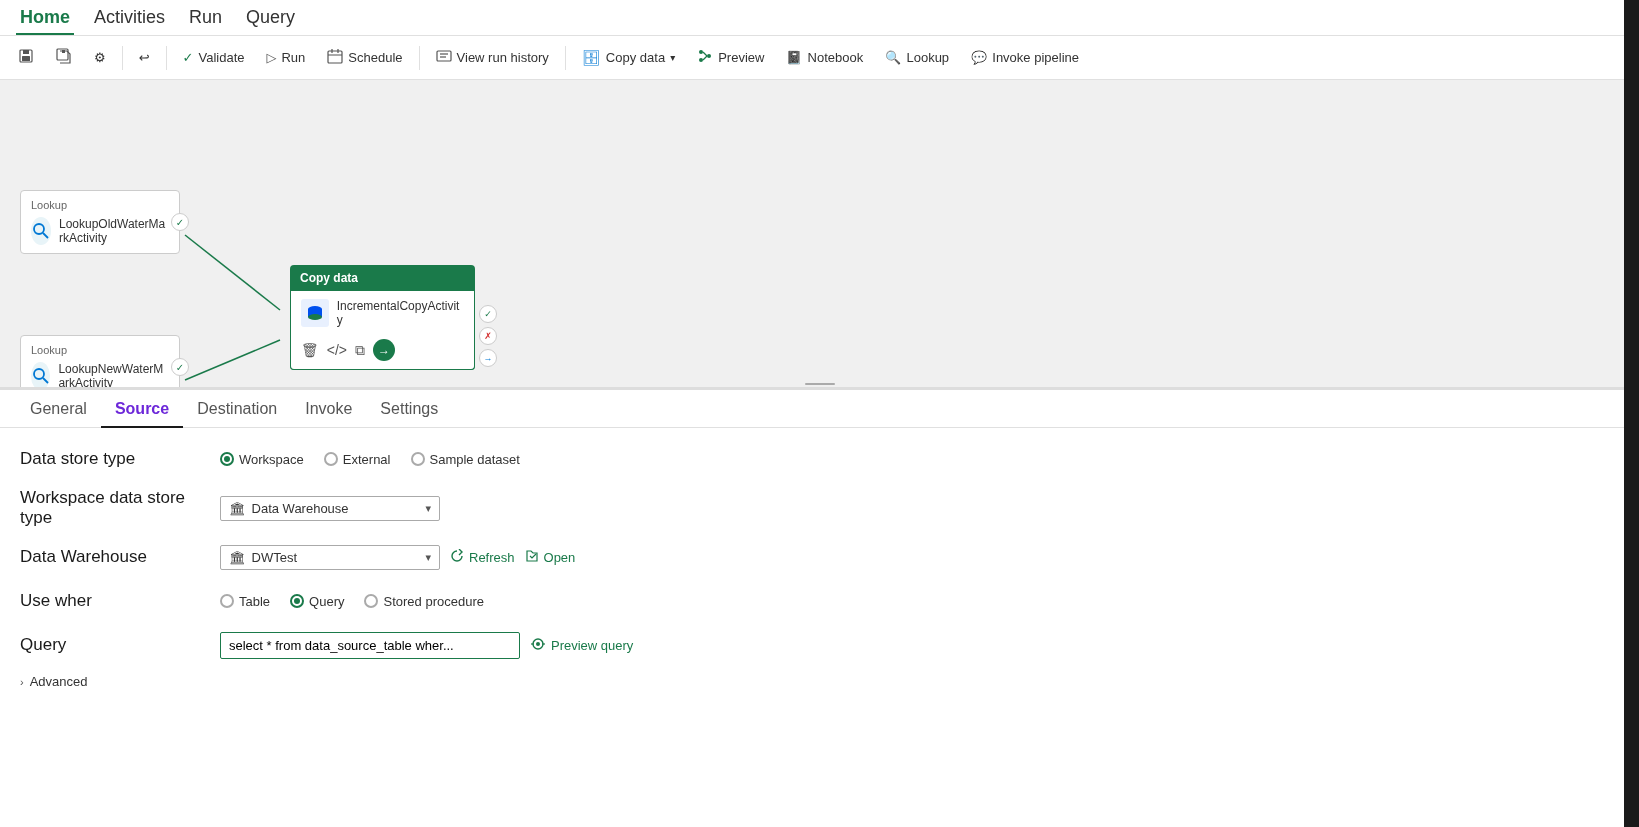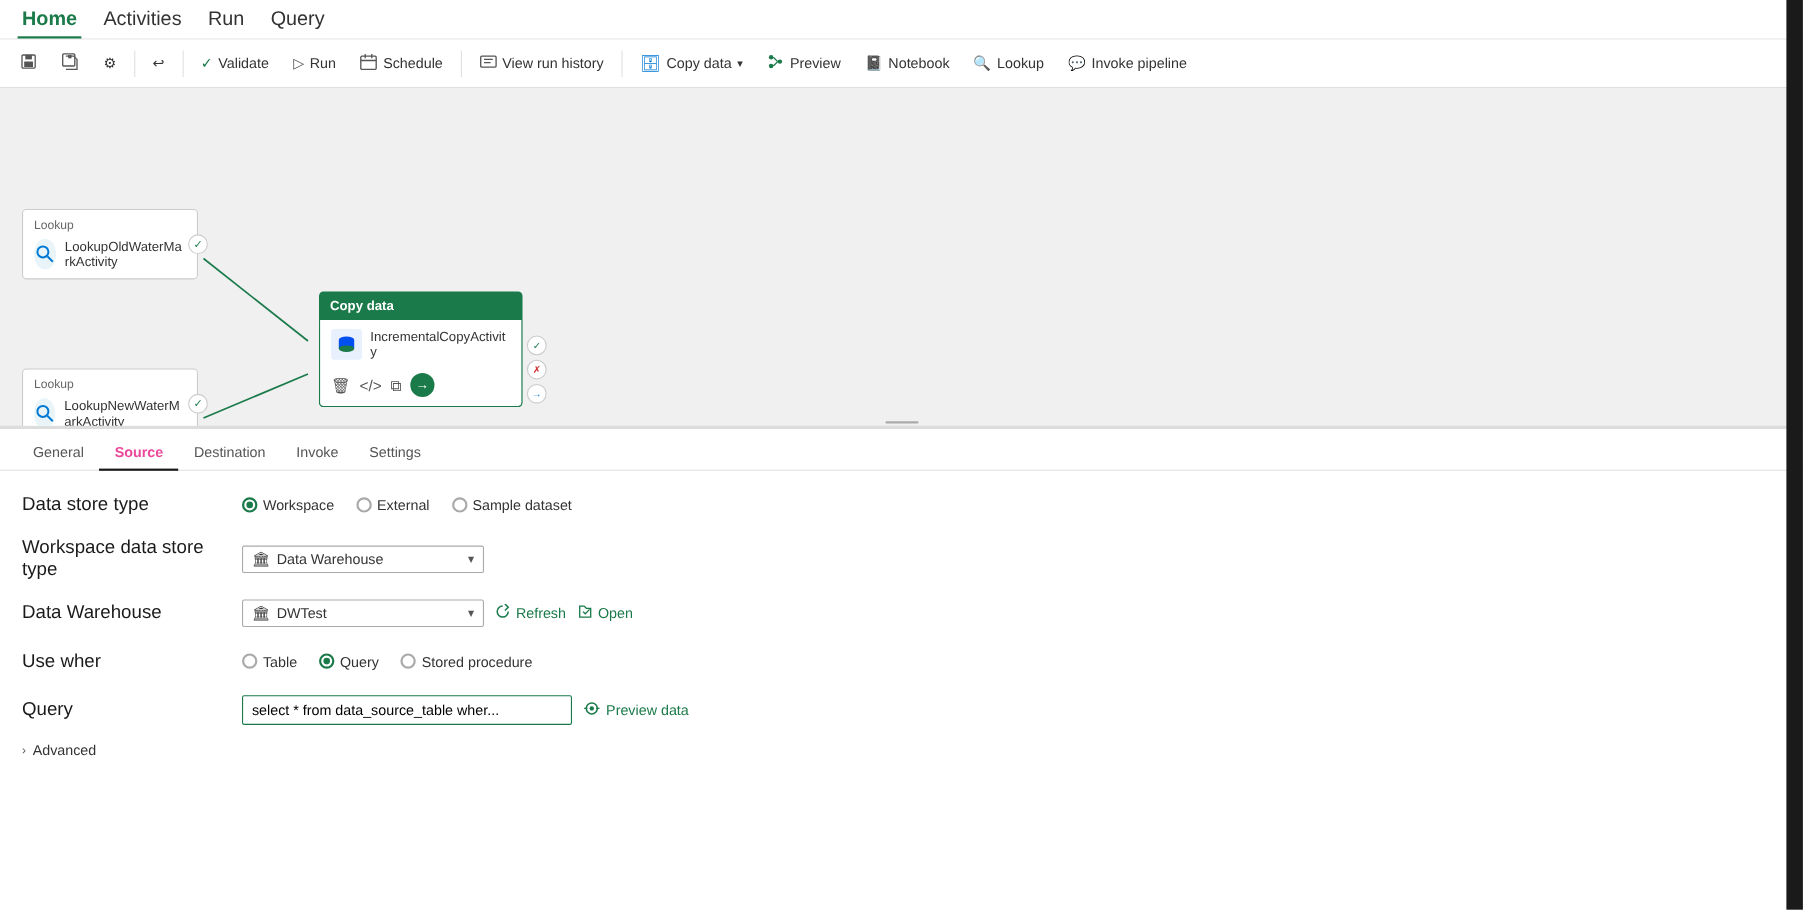--- a/index.html
+++ b/index.html
@@ -203,27 +203,27 @@
     .tab-bar {
       display: flex;
       border-bottom: 1px solid #e0e0e0;
       padding: 0 16px;
       height: 38px;
       align-items: flex-end;
     }
     .tab {
       padding: 8px 14px;
       cursor: pointer;
-      font-size: 13px;
+      font-size: 16px;
       color: #555;
       border-bottom: 2px solid transparent;
       margin-bottom: -1px;
     }
     .tab.active {
-      color: #ec4899;
+      color: #6d28d9;
       font-weight: 600;
       border-bottom: 2px solid #1a1a1a;
     }
 
     
     .form-area {
       padding: 16px 20px;
       overflow-y: auto;
       height: calc(370px - 38px);
     }
@@ -600,21 +600,21 @@
         <input type="text" class="query-input" value="select * from data_source_table wher..." style="">
         <div class="action-link">
           <span>
             <svg width="16" height="16" viewBox="0 0 16 16" fill="none">
                 <circle cx="8" cy="8" r="5" stroke="#1a7a4a" stroke-width="1.4"></circle>
                 <circle cx="8" cy="8" r="2" fill="#1a7a4a"></circle>
                 <line x1="1" y1="8" x2="4" y2="8" stroke="#1a7a4a" stroke-width="1.2"></line>
                 <line x1="12" y1="8" x2="15" y2="8" stroke="#1a7a4a" stroke-width="1.2"></line>
               </svg>
           </span>
-          <span>Preview data</span>
+          <span>Preview query</span>
         </div>
       </div>
     </div>
 
     <div class="advanced-row">
       <span class="chevron-right">›</span>
       <span>Advanced</span>
     </div>
 
   </div>

